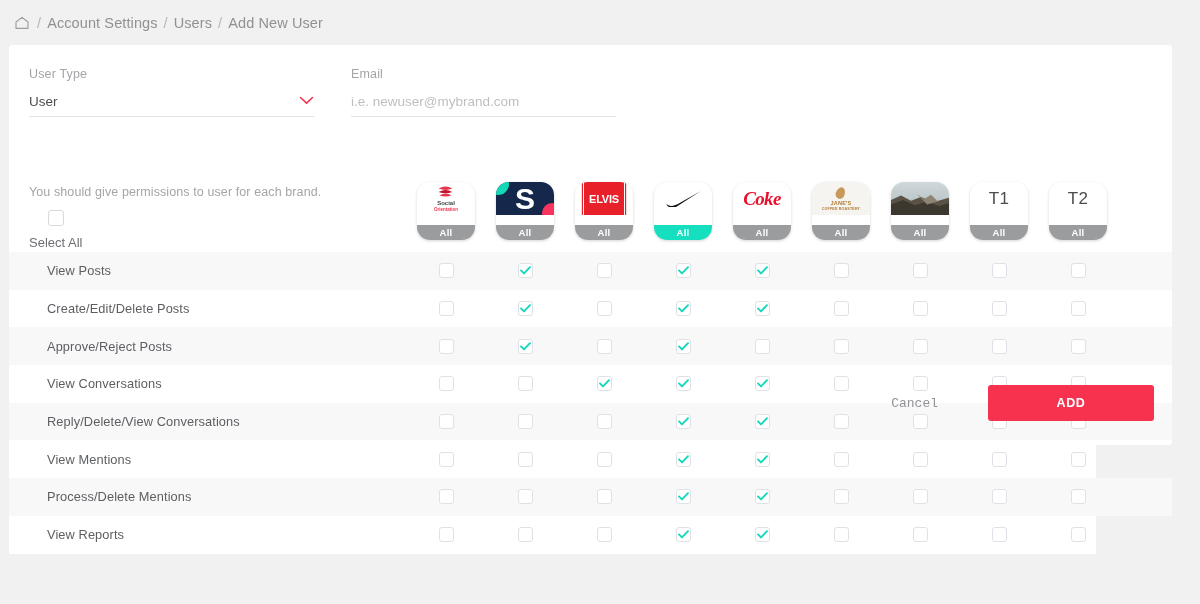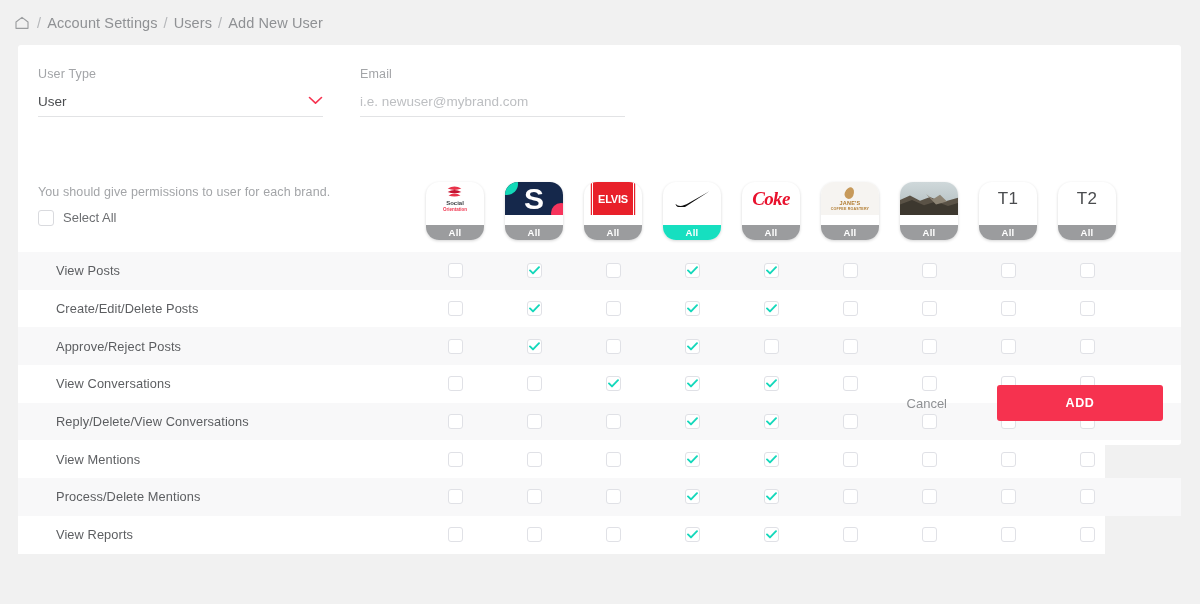--- a/index.html
+++ b/index.html
@@ -20,21 +20,21 @@
     font-size: 14.5px;
     color: #8f9194;
     letter-spacing: .1px;
   }
   .home-icon { display:flex; align-items:center; margin-right:1px; }
   .crumb-sep { color:#b5b7ba; }
 
   
   .card {
     position: absolute;
-    left: 18px; top: 45px;
+    left: 9px; top: 45px;
     width: 1163px; height: 400px;
     background: #ffffff;
     border-radius: 3px;
   }
 
   
   .form-row { display: flex; padding: 22px 20px 0 20px; }
   .field { position: relative; }
   .field.user-type { width: 285px; margin-right: 37px; }
   .field.email { width: 265px; }
@@ -55,22 +55,22 @@
     pointer-events: none;
   }
 
   
   .hint {
     position: absolute; left: 20px; top: 140px;
     font-size: 12.5px; color: #a3a5a8; letter-spacing:.1px;
   }
   .select-all {
     position: absolute; left: 20px; top: 165px;
-    display: flex; align-items: flex-start; gap: 9px;
-    font-size: 13px; color: #6d6f72;
+    display: flex; align-items: center; gap: 9px;
+    font-size: 13px; color: #6d6f72; flex-direction: column;
   }
 
   
   .cb {
     width: 15px; height: 15px;
     border: 1px solid #e0e1e6;
     border-radius: 3px;
     background: #fff;
     display: inline-flex;
     align-items: center; justify-content: center;
@@ -156,21 +156,21 @@
   .cell { width: 58px; display: flex; justify-content: center; }
 
   
   .footer {
     position: absolute; right: 18px; bottom: 24px;
     display: flex; align-items: center; gap: 40px;
   }
   .cancel-btn {
     font-size: 13px; color: #8f9194;
     background: none; border: none; cursor: pointer;
-    font-family: Liberation Sans, sans-serif; padding: 8px 10px;
+    font-family: Liberation Mono, monospace; padding: 8px 10px;
   }
   .add-btn {
     width: 166px; height: 36px;
     background: #f6324f; color: #fff;
     border: none; border-radius: 3px;
     font-size: 12.5px; font-weight: bold; letter-spacing: .6px;
     cursor: pointer; font-family: inherit;
   }
 </style>
 </head>

